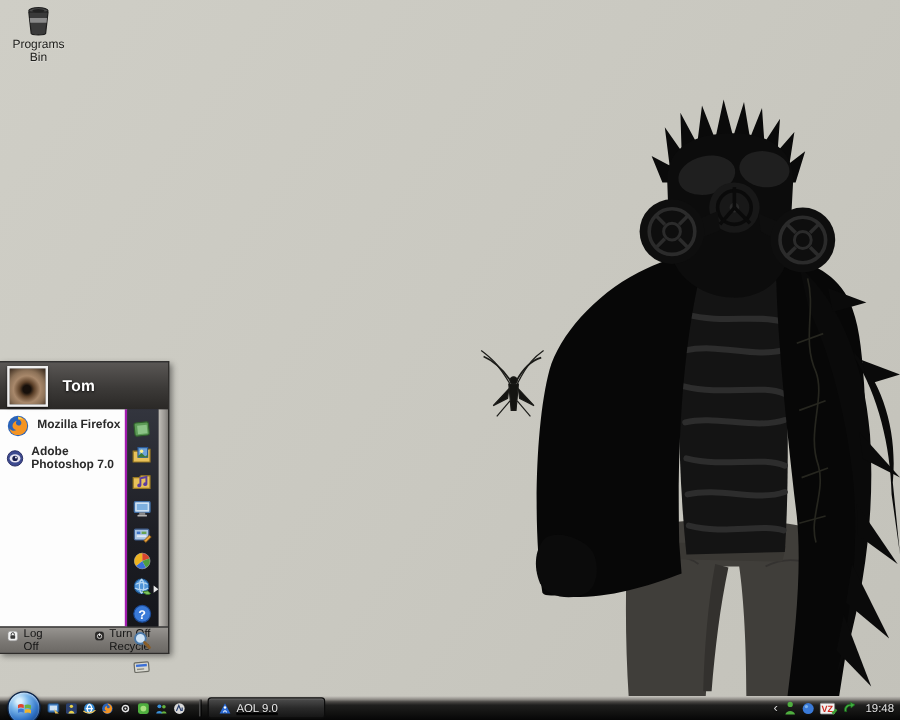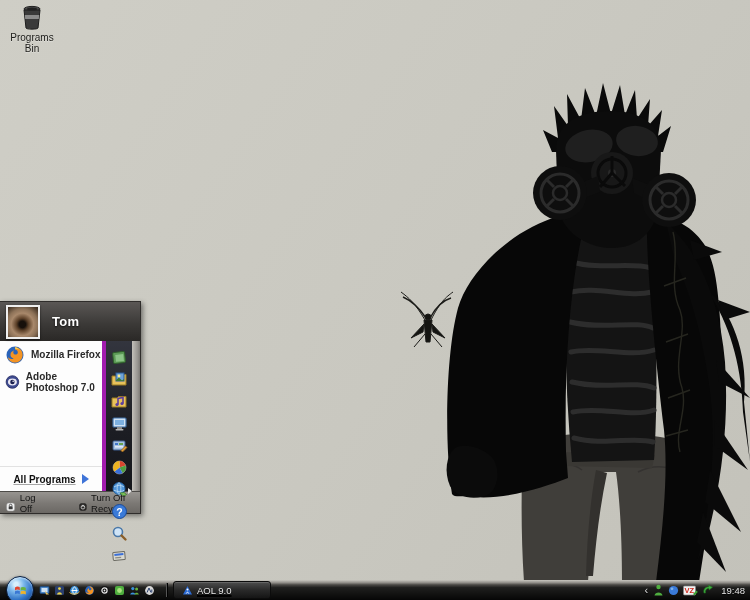--- a/index.html
+++ b/index.html
@@ -6,41 +6,41 @@
   body{width:750px;height:600px;overflow:hidden;font-family:"Liberation Sans",sans-serif;-webkit-font-smoothing:antialiased;}
   .screen{position:relative;width:750px;height:600px;background:linear-gradient(125deg,#cfcec6 0%,#c9c8c0 55%,#c3c2ba 100%);overflow:hidden;}
   .wallpaper{position:absolute;left:0;top:0;width:750px;height:600px;}
 
   
   .desktop-icon{position:absolute;left:4px;top:5px;width:56px;text-align:center;cursor:default;}
   .desktop-icon .glyph{display:block;margin:0 auto;}
   .desktop-icon .lbl{display:block;margin-top:1px;font-size:10px;color:#20201d;text-shadow:0 1px 1px rgba(255,255,255,.45);}
 
   
-  .start-menu{position:absolute;left:0;top:301px;width:141px;height:213px;display:flex;flex-direction:column;
+  .start-menu{position:absolute;left:0;top:301px;width:141px;height:244px;display:flex;flex-direction:column;
       box-shadow:2px 2px 5px rgba(0,0,0,.45);border:1px solid #2f2d2b;border-left:none;box-sizing:border-box;background:#26272e;}
   .sm-header{height:39px;flex:0 0 39px;background:linear-gradient(#5a5755,#3c3a38 55%,#2a2826);display:flex;align-items:center;position:relative;}
   .avatar{width:30px;height:30px;margin-left:6px;border:2px solid #efefef;box-shadow:0 1px 2px rgba(0,0,0,.6);
       background:radial-gradient(circle at 48% 58%,#17100b 0 14%,#5d4129 26%,#a8886b 48%,#8d7258 66%,#4e3c2c 88%,#32261b);}
   .user-name{margin-left:12px;color:#fff;font-weight:bold;font-size:13px;text-shadow:0 1px 2px rgba(0,0,0,.8);letter-spacing:.3px;}
   .sm-body{flex:1;display:flex;min-height:0;}
-  .sm-left{width:105px;background:#fdfdfd;border-right:4px solid #a21caf;display:flex;flex-direction:column;}
+  .sm-left{width:105px;background:#fdfdfd;border-right:2px solid #a21caf;display:flex;flex-direction:column;}
   .sm-item{height:27px;display:flex;align-items:center;padding-left:5px;gap:6px;}
   .sm-item .txt{font-size:10px;font-weight:bold;color:#2a2a2a;}
   .sm-spacer{flex:1;}
   .all-programs{height:24px;border-top:1px solid #e2e2e2;display:flex;align-items:center;justify-content:center;gap:6px;}
   .all-programs .txt{font-size:10px;font-weight:bold;color:#111;text-decoration:underline;text-decoration-color:rgba(0,0,0,.35);}
   .ap-arrow{width:0;height:0;border-left:7px solid #3f74d8;border-top:5px solid transparent;border-bottom:5px solid transparent;}
   .sm-right{width:27px;background:linear-gradient(180deg,#33353e,#1c1d23 60%,#15161b);display:flex;flex-direction:column;align-items:center;padding-top:7px;gap:3px;position:relative;}
   .sm-right .sicon{width:19px;height:19px;flex:0 0 19px;display:flex;align-items:center;justify-content:center;}
   .mini-arrow{position:absolute;right:0px;top:147px;width:0;height:0;border-left:4px solid #e8e8e8;border-top:3px solid transparent;border-bottom:3px solid transparent;}
   .sm-strip{width:8px;background:linear-gradient(90deg,#c3c0ba,#979490 70%,#7d7a76);}
   .sm-footer{height:21px;flex:0 0 21px;background:linear-gradient(#979490,#7b7874 55%,#6b6864);border-top:1px solid #4d4b48;
       display:flex;align-items:center;justify-content:flex-end;gap:10px;padding-right:6px;}
-  .sm-footbtn{display:flex;align-items:flex-end;gap:4px;padding:1px 3px;border-radius:3px;margin-left:23px;}
+  .sm-footbtn{display:flex;align-items:flex-start;gap:4px;padding:1px 3px;border-radius:3px;margin-left:23px;}
   .sm-footbtn .txt{font-size:9.5px;color:#141414;}
 
   
   .taskbar{position:absolute;left:0;bottom:0;width:750px;height:20px;
       background:linear-gradient(#c9c7c0 0%,#8f8c87 14%,#4b4946 24%,#1f1f1e 38%,#121211 70%,#060606 100%);
       display:flex;align-items:center;}
   .start-orb{position:absolute;left:6px;top:-4px;width:26px;height:26px;border-radius:50%;
       background:radial-gradient(circle at 35% 28%,#d8effc 0 8%,#7db9ec 30%,#2f72c6 62%,#0d2f66 95%);
       border:1px solid #0a1f40;box-shadow:inset 0 1px 2px rgba(255,255,255,.7),0 1px 3px rgba(0,0,0,.6);
       display:flex;align-items:center;justify-content:center;}
@@ -190,24 +190,20 @@
         <div class="sm-item">
           <svg width="20" height="20" viewBox="0 0 20 20">
             <circle cx="10" cy="10" r="8.5" fill="#3d4a8f" stroke="#20255c" stroke-width="1"></circle>
             <ellipse cx="10" cy="10" rx="6" ry="4.6" fill="#e8e6f2"></ellipse>
             <circle cx="10" cy="10" r="3" fill="#1a1f4f"></circle>
             <circle cx="11" cy="9" r="1" fill="#fff"></circle>
           </svg>
           <span class="txt">Adobe Photoshop 7.0</span>
         </div>
         <div class="sm-spacer"></div>
-        <div class="all-programs">
-          <span class="txt">All Programs</span>
-          <span class="ap-arrow"></span>
-        </div>
       </div>
       <div class="sm-right">
         <span class="sicon">
           <svg width="17" height="17" viewBox="0 0 17 17">
               <rect x="2" y="3" width="12" height="11" rx="1.5" fill="#5d9b57" stroke="#2f5e2b" stroke-width="1" transform="rotate(-6 8 8)"></rect>
               <rect x="4.5" y="5.5" width="8" height="7" fill="#8cc487" transform="rotate(-6 8 8)"></rect>
             </svg>
         </span>
         <span class="sicon">
           <svg width="17" height="17" viewBox="0 0 17 17">

